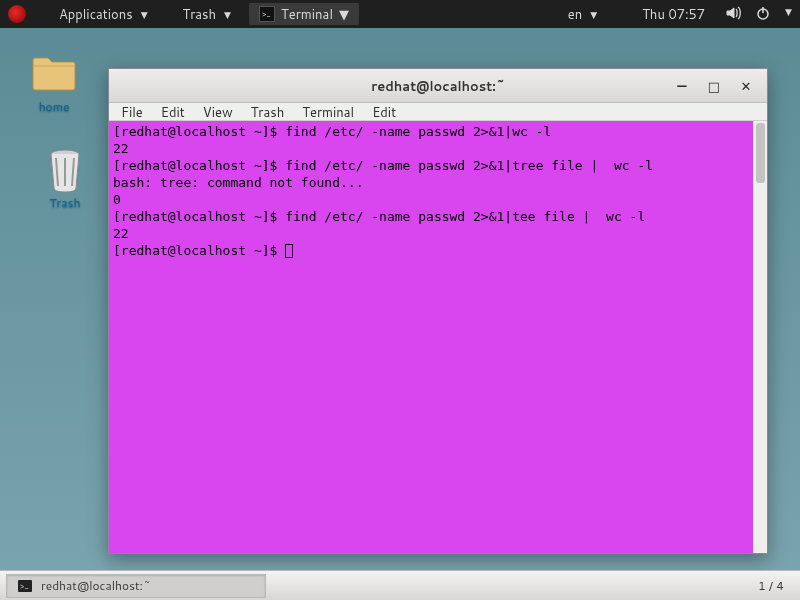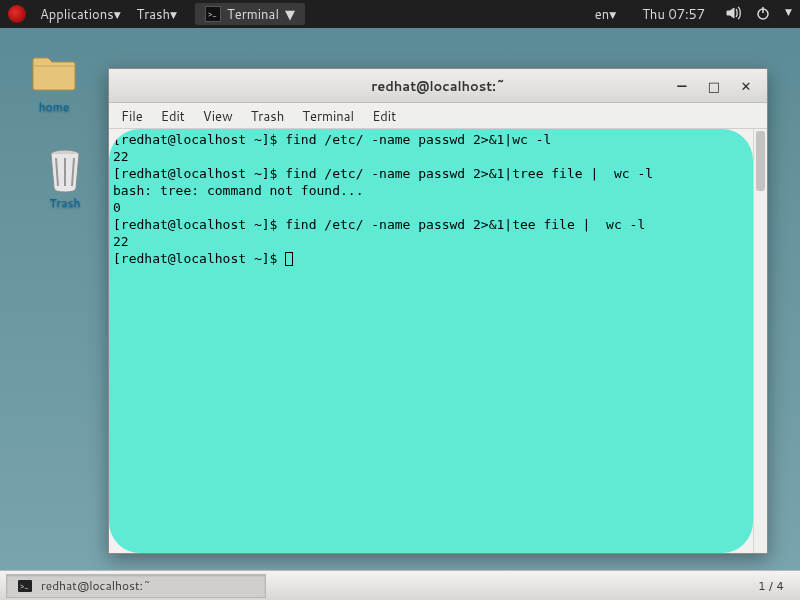--- a/index.html
+++ b/index.html
@@ -17,21 +17,21 @@
   height: 28px;
   background: #1f1f1f;
   color: #d8d8d8;
   display: flex;
   align-items: center;
   padding: 0 8px;
   font-size: 13px;
 }
 .top-panel .left { display: flex; align-items: center; gap: 4px; }
 .top-panel .right { margin-left: auto; display: flex; align-items: flex-start; gap: 14px; }
-.panel-item { display: flex; align-items: center; gap: 0; padding: 0 6px; cursor: pointer; }
+.panel-item { display: flex; align-items: center; gap: 8px; padding: 0 6px; cursor: pointer; margin-left: 19px; }
 .panel-item .dd { font-size: 9px; }
 .rh-logo {
   width: 18px; height: 18px; border-radius: 50%;
   background: radial-gradient(circle at 40% 40%, #e62b2b, #8b0000);
   margin-right: 4px;
 }
 .task-terminal {
   display: flex; align-items: center; gap: 6px;
   background: #3a3a3a; padding: 2px 10px; border-radius: 2px;
   margin-left: 8px;
@@ -81,40 +81,39 @@
 .titlebar .title {
   position: absolute; left: 0; right: 0; text-align: center;
   color: #333; font-weight: bold; font-size: 13px;
 }
 .titlebar .controls {
   margin-left: auto; display: flex; gap: 18px; padding-right: 14px;
   z-index: 2; color: #2b2b2b; font-size: 13px;
 }
 .titlebar .controls span { cursor: pointer; width: 14px; text-align: center; font-weight: bold; }
 .menubar {
-  height: 26px; display: flex; align-items: center; gap: 18px;
+  height: 18px; display: flex; align-items: center; gap: 18px;
   padding: 0 12px; color: #2e2e2e; font-size: 13px;
   background: #efefee;
   border-bottom: 1px solid #d0d0ce;
 }
 .menubar span { cursor: pointer; }
 .terminal-area {
   flex: 1; display: flex;
 }
 .terminal-content {
   flex: 1;
-  background: #5eead4;
+  background: #d946ef;
   color: #000;
   font-family: "DejaVu Sans Mono", monospace;
   font-size: 13px;
   line-height: 17px;
   padding: 2px 4px;
   white-space: pre;
   overflow: hidden;
-  border-radius: 31px;
 }
 .terminal-content .cursor {
   display: inline-block; width: 8px; height: 14px;
   border: 1px solid #000; vertical-align: text-bottom;
 }
 .term-scrollbar {
   width: 14px; background: #efefee; border-left: 1px solid #d6d6d4;
   position: relative;
 }
 .term-scrollbar .thumb {

